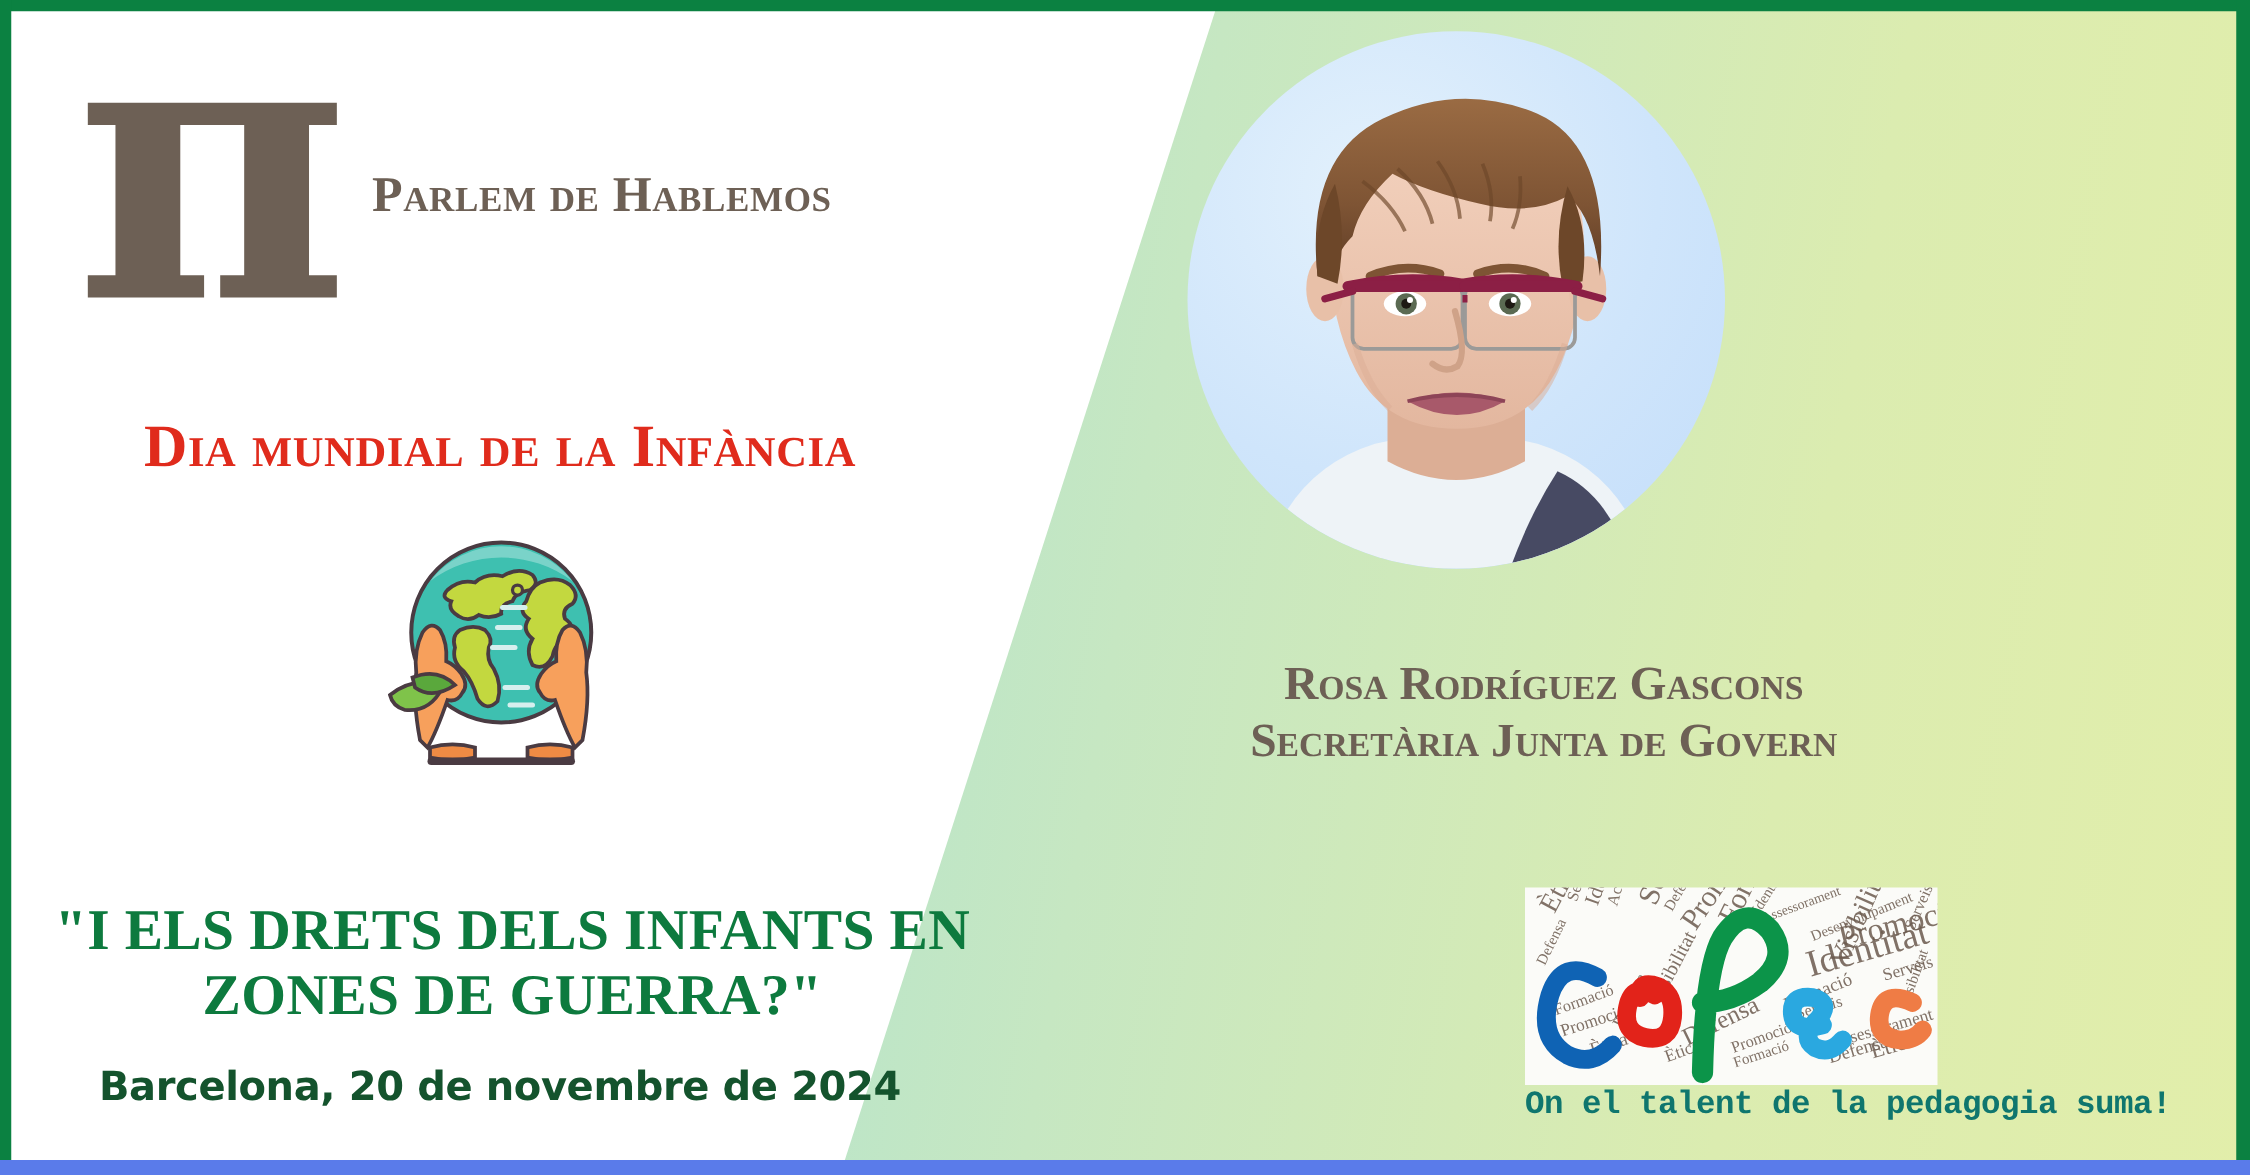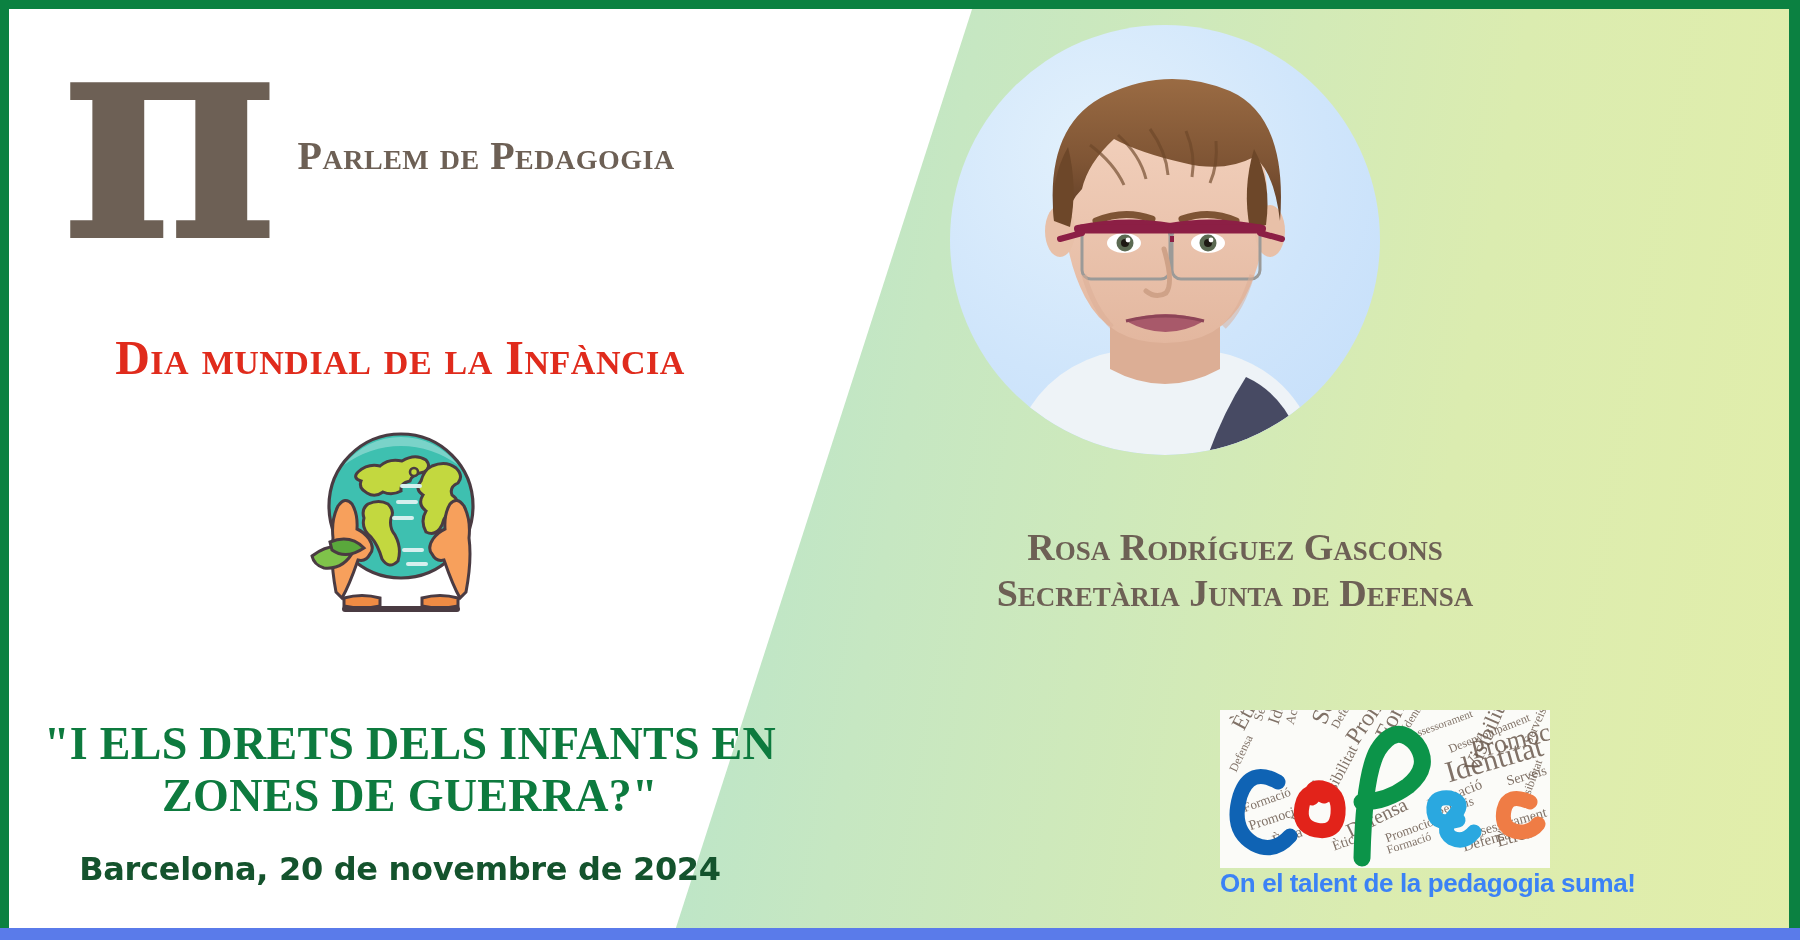--- a/index.html
+++ b/index.html
@@ -139,42 +139,42 @@
     white-space:nowrap;
     color:#6b5a4e;
     opacity:.85;
   }
   .copec-letters{
     position:absolute;left:0;top:0;width:330px;height:158px;
   }
   .copec-tag{
     position:absolute;left:0;top:158px;width:330px;
     text-align:center;
-    font-family:Liberation Sans, sans-serif;
+    font-family:Liberation Mono, monospace;
     font-weight:700;
     font-size:26px;
-    color:#3b82f6;
+    color:#0f766e;
     letter-spacing:-0.4px;
     white-space:nowrap;
   }
 </style>
 </head>
 <body>
 
 <div id="poster">
 
   <div class="bg-right"></div>
   <div class="bg-left"></div>
 
   <div class="left-col">
 
     <div class="brand">
       <span class="pi-glyph">π</span>
       <div class="brand-lines">
-        <div>Parlem de Pedagogia</div>
+        <div>Parlem de Hablemos</div>
       </div>
     </div>
 
     <div class="day-title">Dia mundial de la Infància</div>
 
     <div class="globe-art">
       <svg viewBox="0 0 230 200" width="230" height="200">
 
         <circle cx="115" cy="86" r="72" fill="#3ec0b0" stroke="#4a3b42" stroke-width="3.2"></circle>
         <path d="M58 45 A72 72 0 0 1 172 45 A95 95 0 0 0 58 45 Z" fill="#8fd9d2" opacity=".75"></path>
@@ -286,21 +286,21 @@
 
             <path d="M134 250 q10 34 28 52" stroke="#dcae95" stroke-width="5" fill="none" opacity=".5"></path>
             <path d="M302 250 q-10 34 -28 52" stroke="#dcae95" stroke-width="5" fill="none" opacity=".5"></path>
           </g>
         </svg>
       </div>
     </div>
 
     <div class="speaker-block">
       <div class="speaker-name">Rosa Rodríguez Gascons</div>
-      <div class="speaker-pos">Secretària Junta de Defensa</div>
+      <div class="speaker-pos">Secretària Junta de Govern</div>
     </div>
 
     <div class="copec">
       <div class="copec-cloudbox">
         <span class="cloud-word" style="left:6px;top:12px;font-size:22px;transform:rotate(-62deg);transform-origin:left top;">Ètica</span>
         <span class="cloud-word" style="left:30px;top:8px;font-size:13px;transform:rotate(-72deg);transform-origin:left top;">Serveis</span>
         <span class="cloud-word" style="left:44px;top:10px;font-size:17px;transform:rotate(-70deg);transform-origin:left top;">Identitat</span>
         <span class="cloud-word" style="left:62px;top:12px;font-size:13px;transform:rotate(-74deg);transform-origin:left top;">Acompanyament</span>
         <span class="cloud-word" style="left:86px;top:8px;font-size:24px;transform:rotate(-68deg);transform-origin:left top;">Serveis</span>
         <span class="cloud-word" style="left:120px;top:24px;font-size:24px;transform:rotate(-56deg);transform-origin:left top;">Promoció</span>

